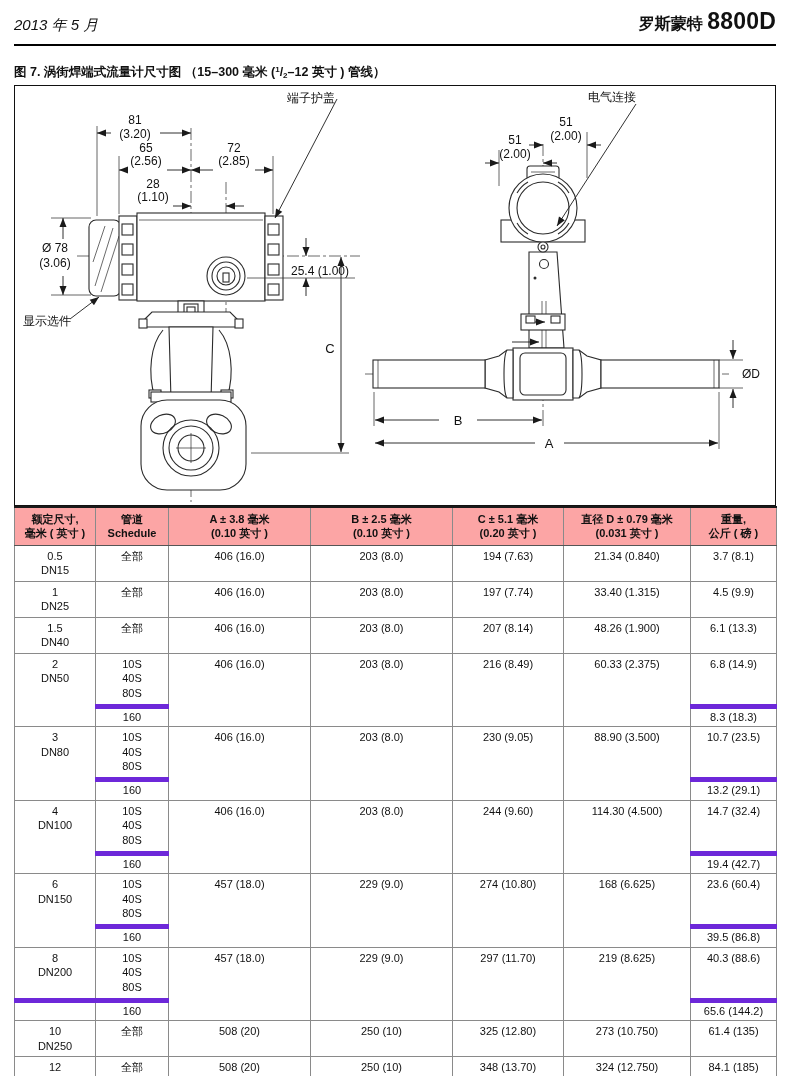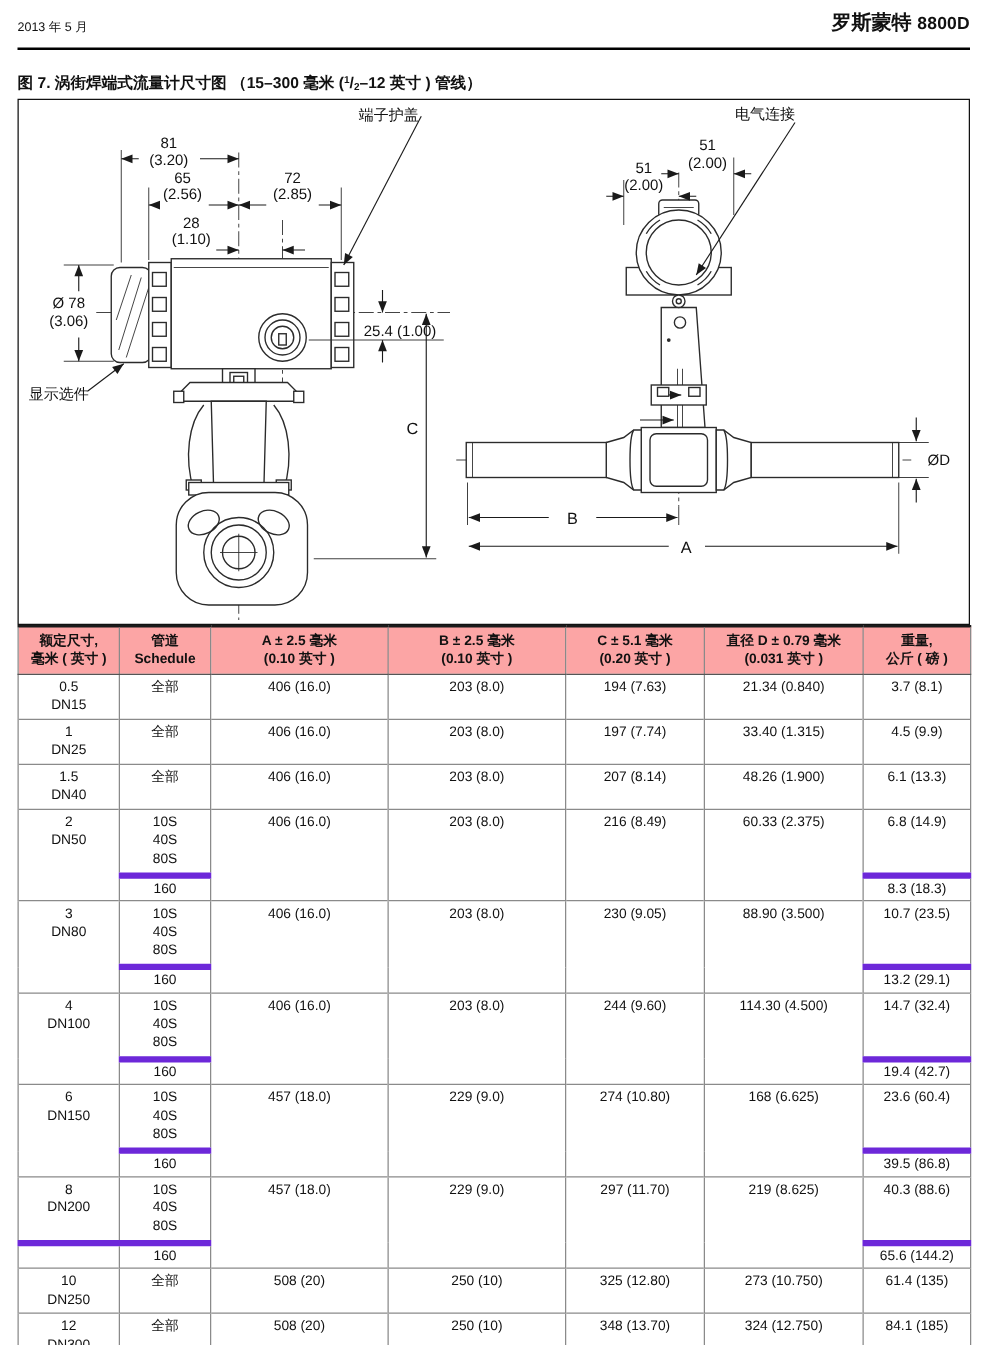--- a/index.html
+++ b/index.html
@@ -7,23 +7,23 @@
     width:790px; height:1076px;
     color:#111;
     font-family:"Liberation Sans","DejaVu Sans",sans-serif;
     -webkit-font-smoothing:antialiased;
   }
   .page { padding:0 14px; }
 
   
   .hdr { display:flex; justify-content:space-between; align-items:flex-end;
          padding:8px 0 9px; border-bottom:2px solid #000; }
-  .hdr-date { font-size:10px; }
+  .hdr-date { font-size:15px;font-style:italic; }
   .hdr-brand { font-size:16px; font-weight:bold; }
-  .hdr-brand .model { font-size:14px; letter-spacing:0.2px; }
+  .hdr-brand .model { font-size:23px; letter-spacing:0.2px; }
 
   
   .fig-title { font-weight:bold; font-size:12.5px; margin:18px 0 4px; }
   .tbl-title { font-weight:bold; font-size:12.5px; margin:9px 0 4px; }
   .fig-title sup, .tbl-title sup { font-size:8px; vertical-align:4px; }
   .fig-title sub, .tbl-title sub { font-size:8px; vertical-align:-2px; }
 
   
   .fig-box { border:1.6px solid #111; height:419px; overflow:hidden; }
   .fig-box svg { display:block; }
@@ -264,21 +264,21 @@
       <tr>
         <th>
             <div>额定尺寸,</div>
             <div>毫米 ( 英寸 )</div>
           </th>
         <th>
             <div>管道</div>
             <div>Schedule</div>
           </th>
         <th>
-            <div>A ± 2.5 毫米</div>
+            <div>A ± 3.8 毫米</div>
             <div>(0.10 英寸 )</div>
           </th>
         <th>
             <div>B ± 2.5 毫米</div>
             <div>(0.10 英寸 )</div>
           </th>
         <th>
             <div>C ± 5.1 毫米</div>
             <div>(0.20 英寸 )</div>
           </th>

